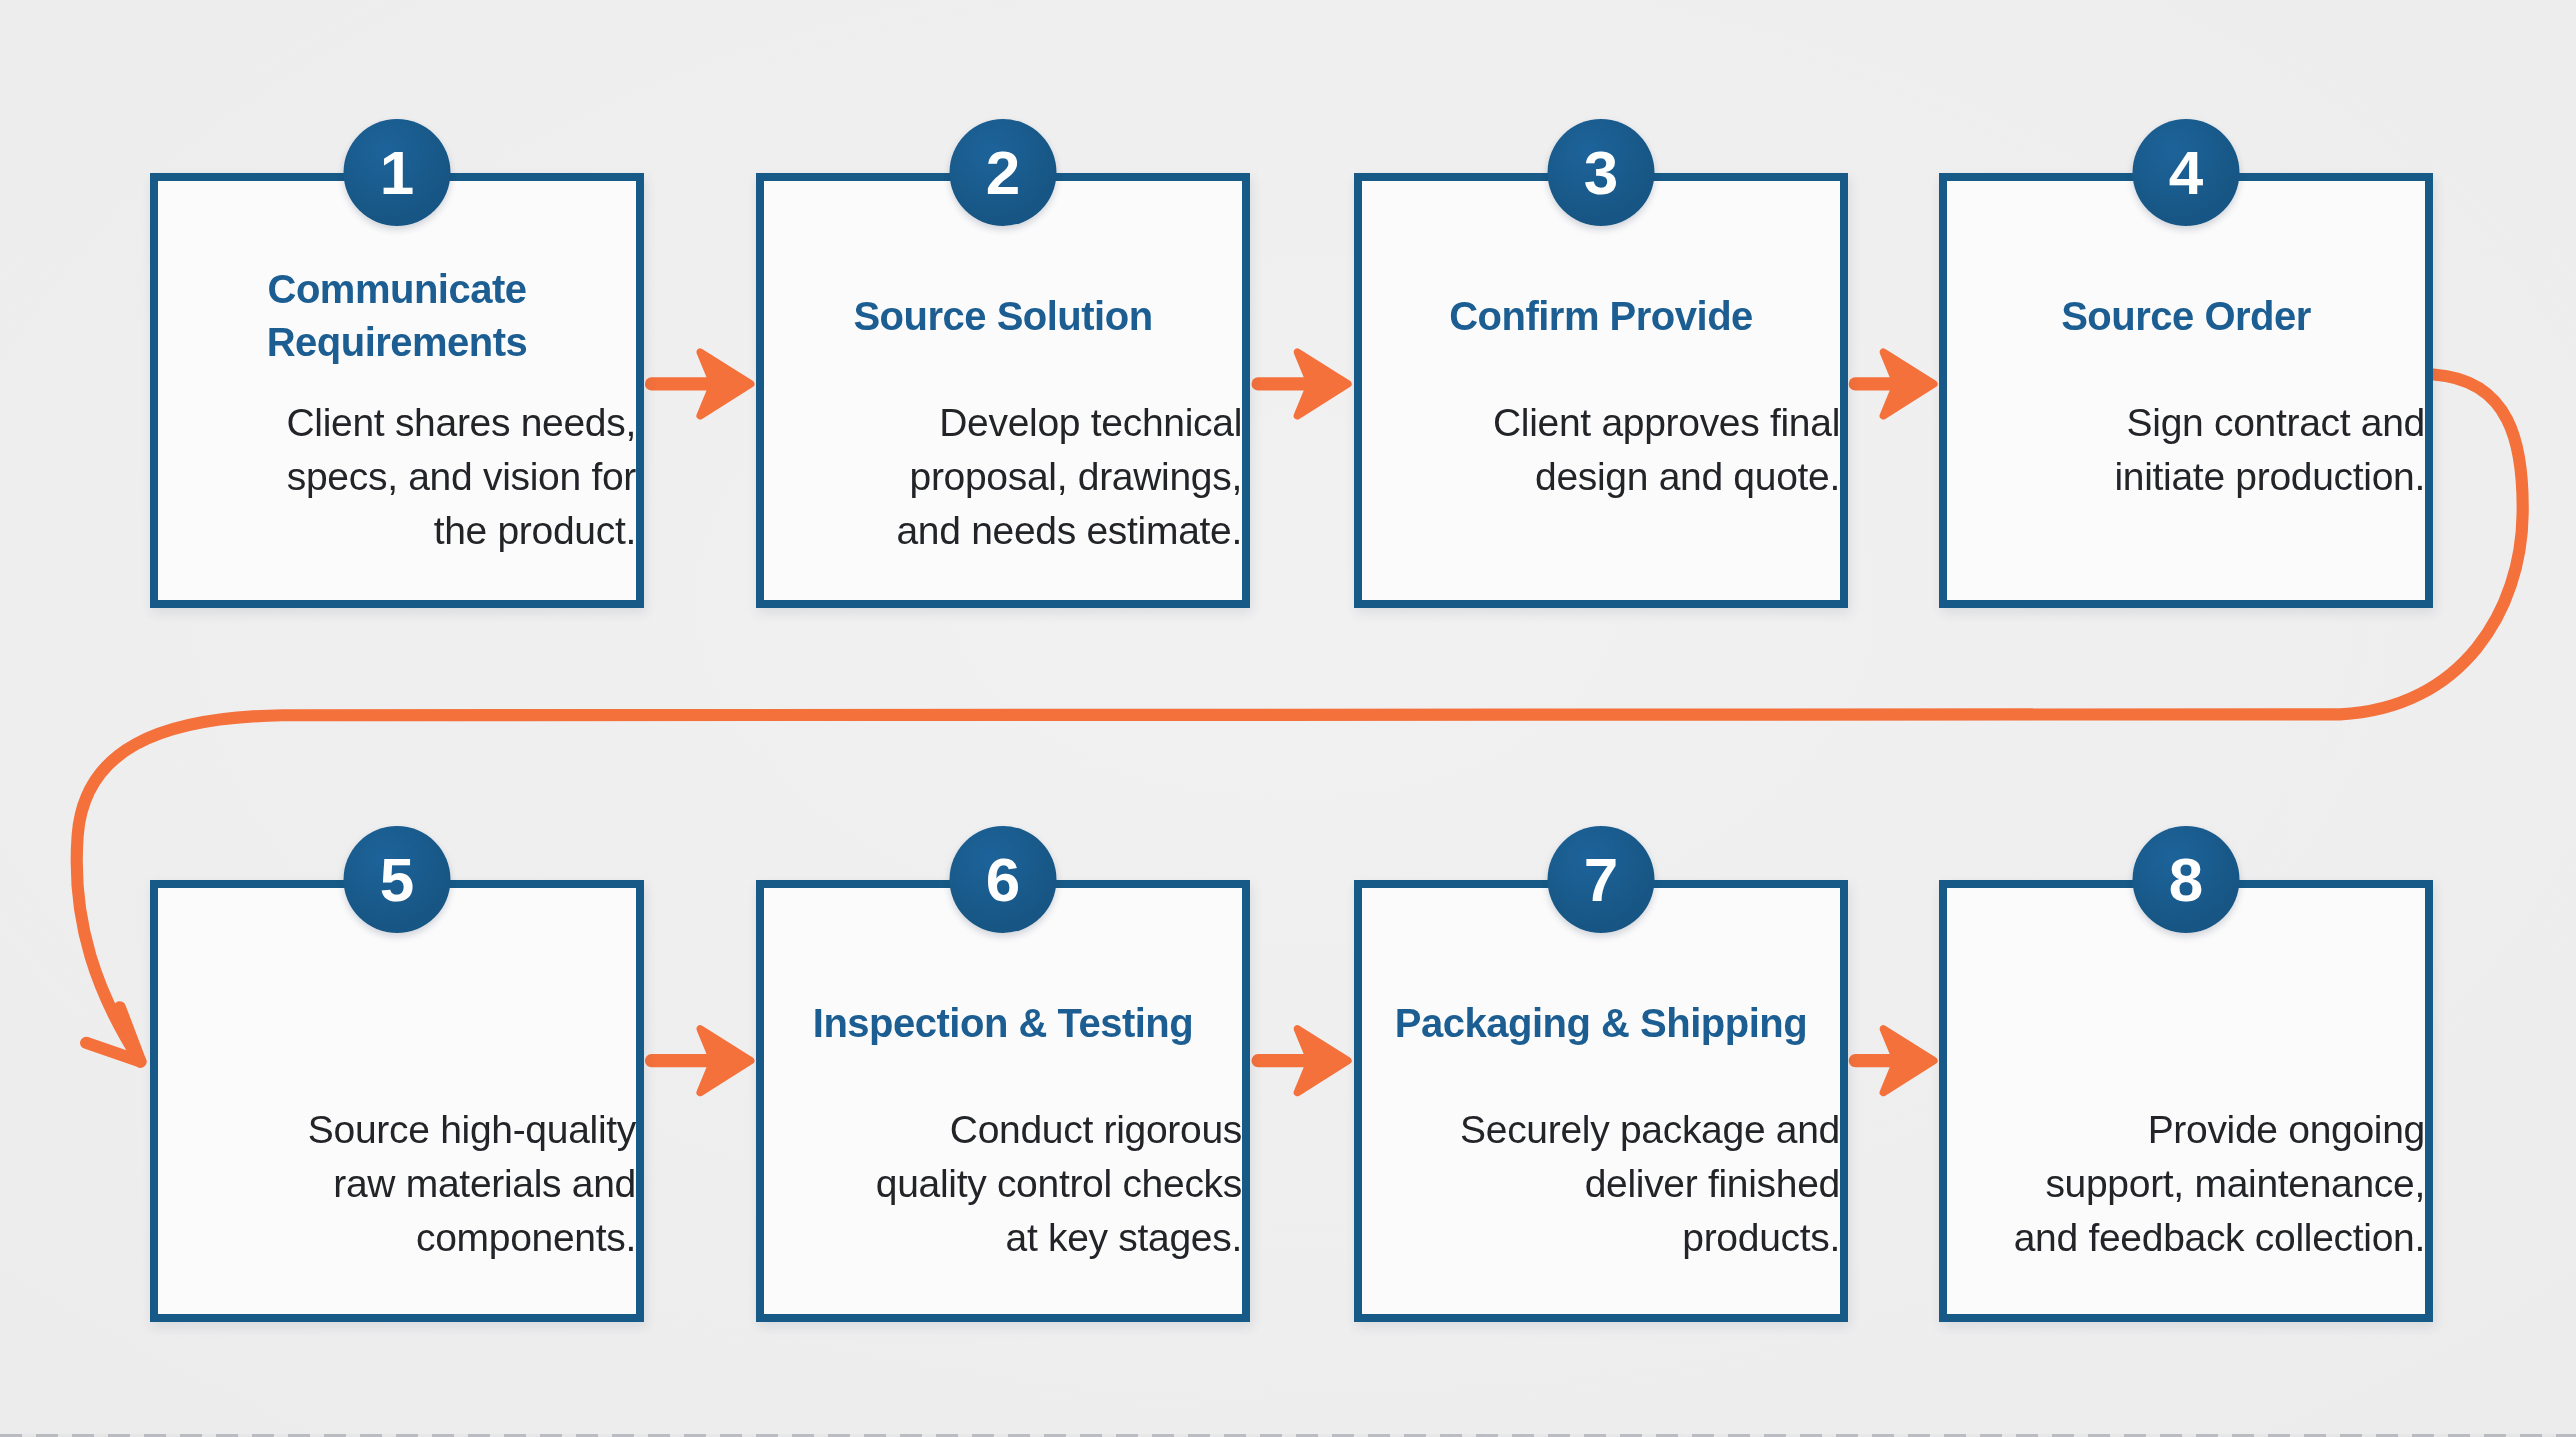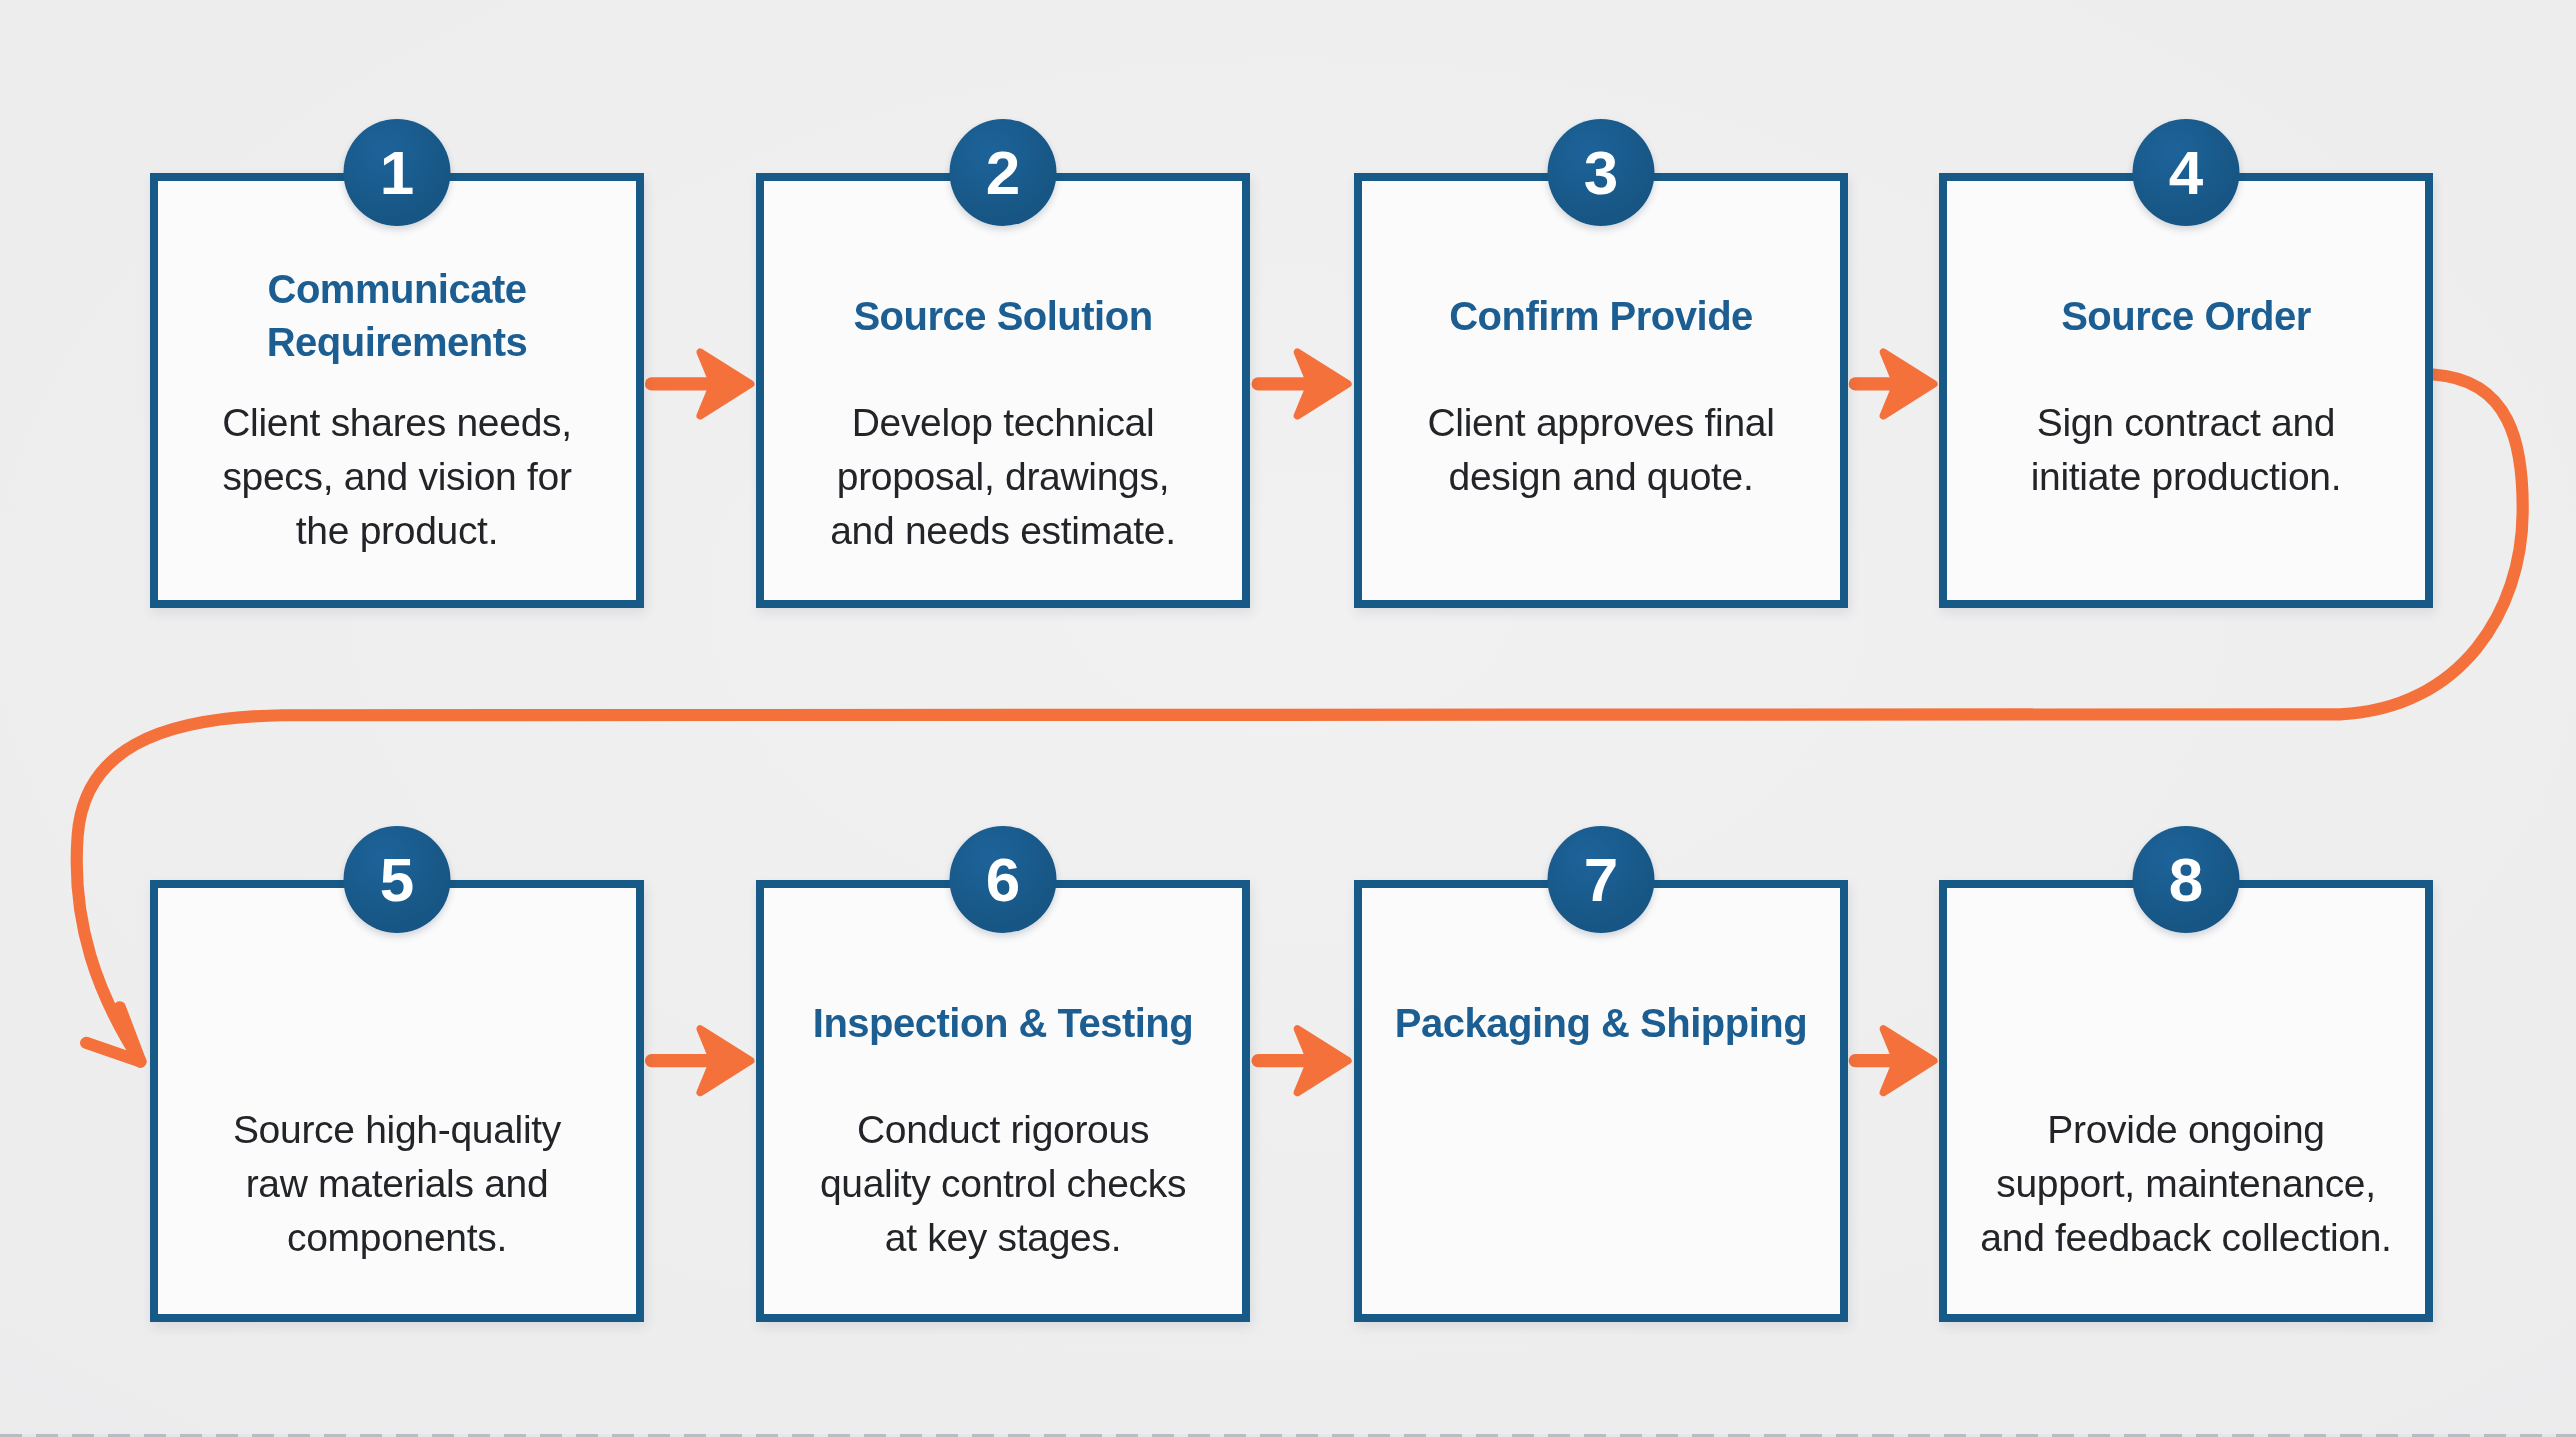--- a/index.html
+++ b/index.html
@@ -59,21 +59,21 @@
     font-weight: 700;
     font-size: 40px;
     line-height: 53px;
     letter-spacing: -0.5px;
   }
   .desc {
     position: absolute;
     top: 215px;
     left: 0;
     right: 0;
-    text-align: center;
+    text-align: right;
     white-space: pre;
     color: var(--body-text, #222428);
     font-size: 39px;
     line-height: 54px;
     letter-spacing: -0.3px;
   }
   .bottom-dashes {
     position: absolute;
     left: 0;
     right: 0;
@@ -168,20 +168,23 @@
         </div>
         <div class="desc">Conduct rigorous
 quality control checks
 at key stages.</div>
       </div>
       <div class="step-box" style="left: 1354px; top: 880px; width: 494px; height: 442px;">
         <div class="badge">7</div>
         <div class="title-wrap">
           <div class="title">Packaging &amp; Shipping</div>
         </div>
+        <div class="desc">Securely package and
+deliver finished
+products.</div>
       </div>
       <div class="step-box" style="left: 1939px; top: 880px; width: 494px; height: 442px;">
         <div class="badge">8</div>
         <div class="desc">Provide ongoing
 support, maintenance,
 and feedback collection.</div>
       </div>
     </div>
   <div class="bottom-dashes"></div>
 </div>

